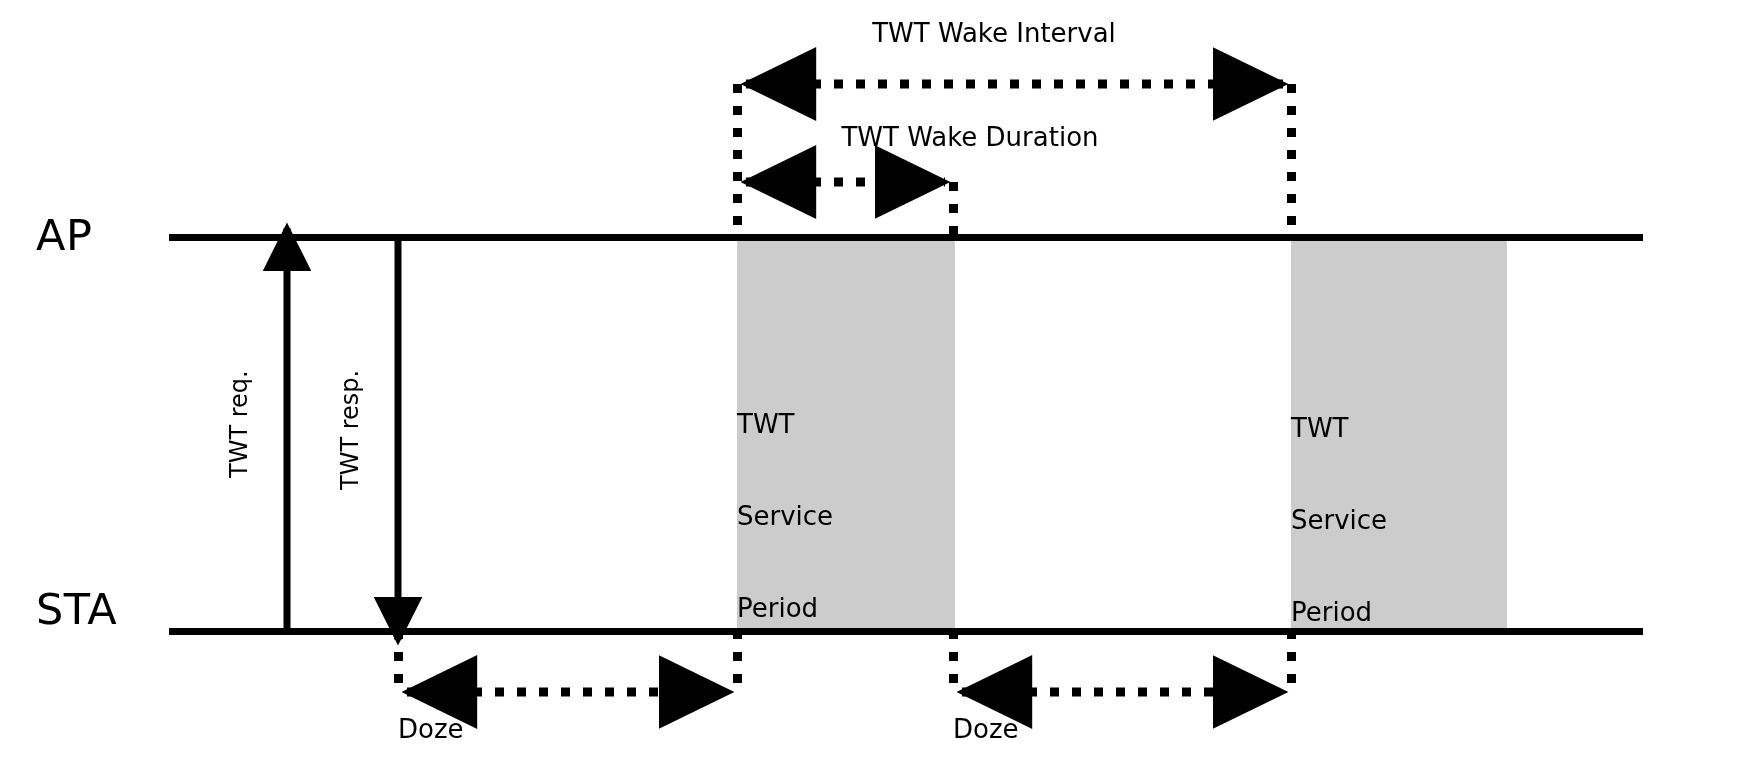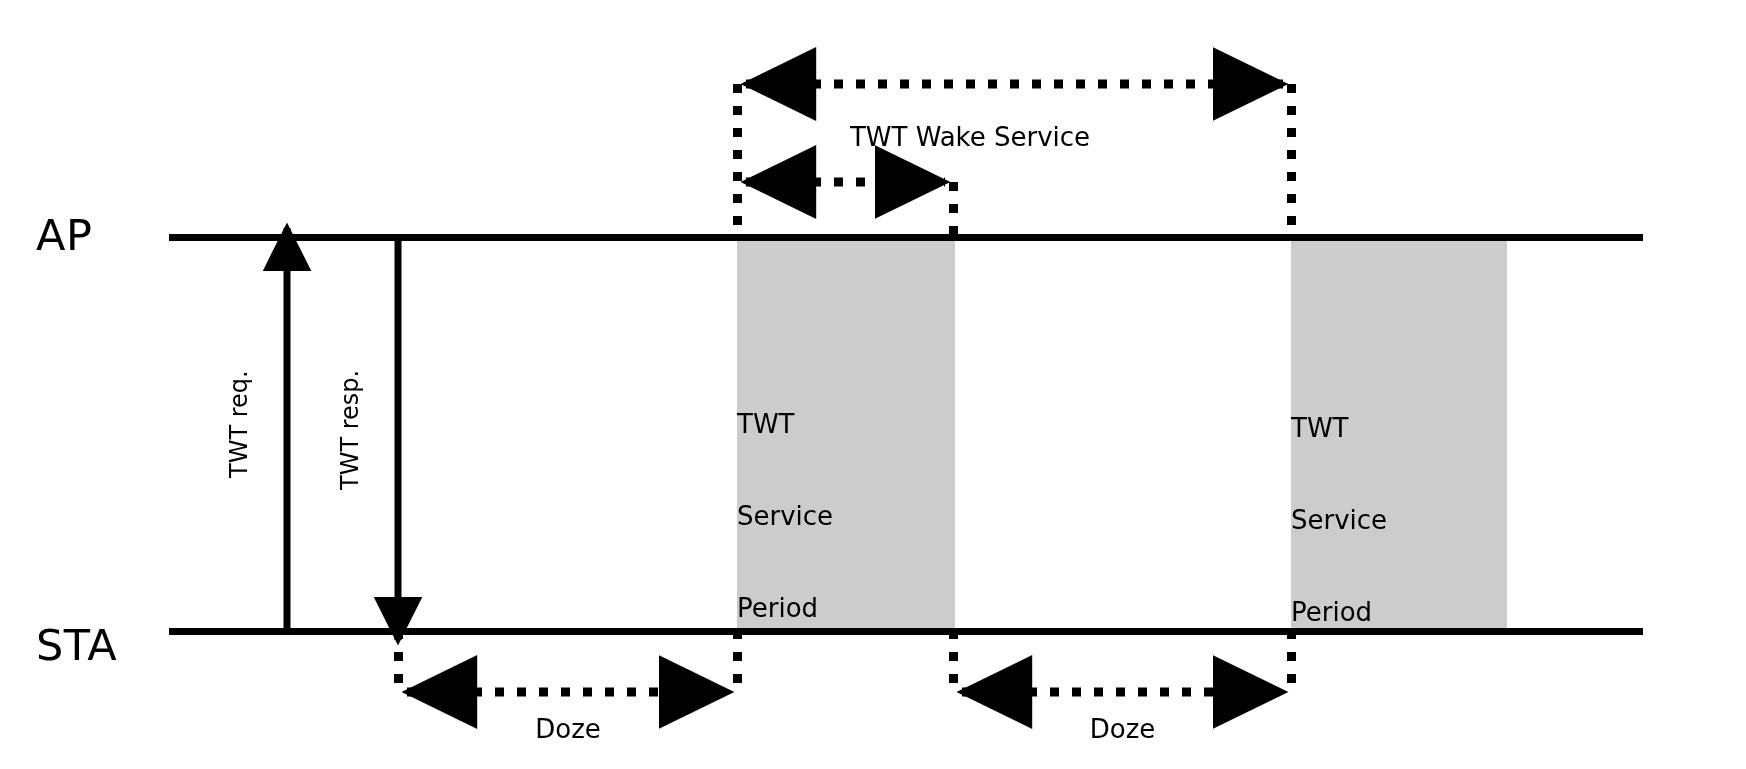--- a/index.html
+++ b/index.html
@@ -35,21 +35,21 @@
   .lbl-hdr {
     font-size: 26px;
     text-align: center;
   }
   .lbl-sp {
     font-size: 26px;
     text-align: left;
   }
   .lbl-doze {
     font-size: 26px;
-    text-align: center;
+    text-align: left;
   }
   .lbl-rot {
     font-size: 24px;
     transform-origin: 0 0;
     transform: rotate(-90deg);
     white-space: pre;
   }
 </style>
 </head>
 <body>
@@ -92,24 +92,25 @@
     <line x1="737.5" y1="630" x2="737.5" y2="692" stroke="#000" stroke-width="9" stroke-dasharray="9 13"></line>
     <line x1="953.5" y1="630" x2="953.5" y2="692" stroke="#000" stroke-width="9" stroke-dasharray="9 13"></line>
     <line x1="1291.5" y1="630" x2="1291.5" y2="692" stroke="#000" stroke-width="9" stroke-dasharray="9 13"></line>
 
     <line x1="407" y1="692" x2="729" y2="692" stroke="#000" stroke-width="9" stroke-dasharray="9 13" marker-start="url(#ahL)" marker-end="url(#ahR)"></line>
     <line x1="962" y1="692" x2="1283" y2="692" stroke="#000" stroke-width="9" stroke-dasharray="9 13" marker-start="url(#ahL)" marker-end="url(#ahR)"></line>
   </svg>
 
   <div class="lbl lbl-node" style="left:36px; top:210px;">AP</div>
 
-  <div class="lbl lbl-node" style="left:36px; top:620px;">STA</div>
+  <div class="lbl lbl-node" style="left:36px; top:584px;">STA</div>
 
+  <div class="lbl lbl-hdr" style="left:714px; top:18px; width:560px;">TWT Wake Interval</div>
 
-  <div class="lbl lbl-hdr" style="left:680px; top:122px; width:580px;">TWT Wake Service</div>
+  <div class="lbl lbl-hdr" style="left:680px; top:122px; width:580px;">TWT Wake Duration</div>
 
   <div class="lbl lbl-rot" style="left:225px; top:478px;">TWT req.</div>
 
   <div class="lbl lbl-rot" style="left:336px; top:490px;">TWT resp.</div>
 
   <div class="lbl lbl-sp" style="left:737px; top:348px; width:218px;">
     <div>TWT</div>
     <div>Service</div>
     <div>Period</div>
   </div>

